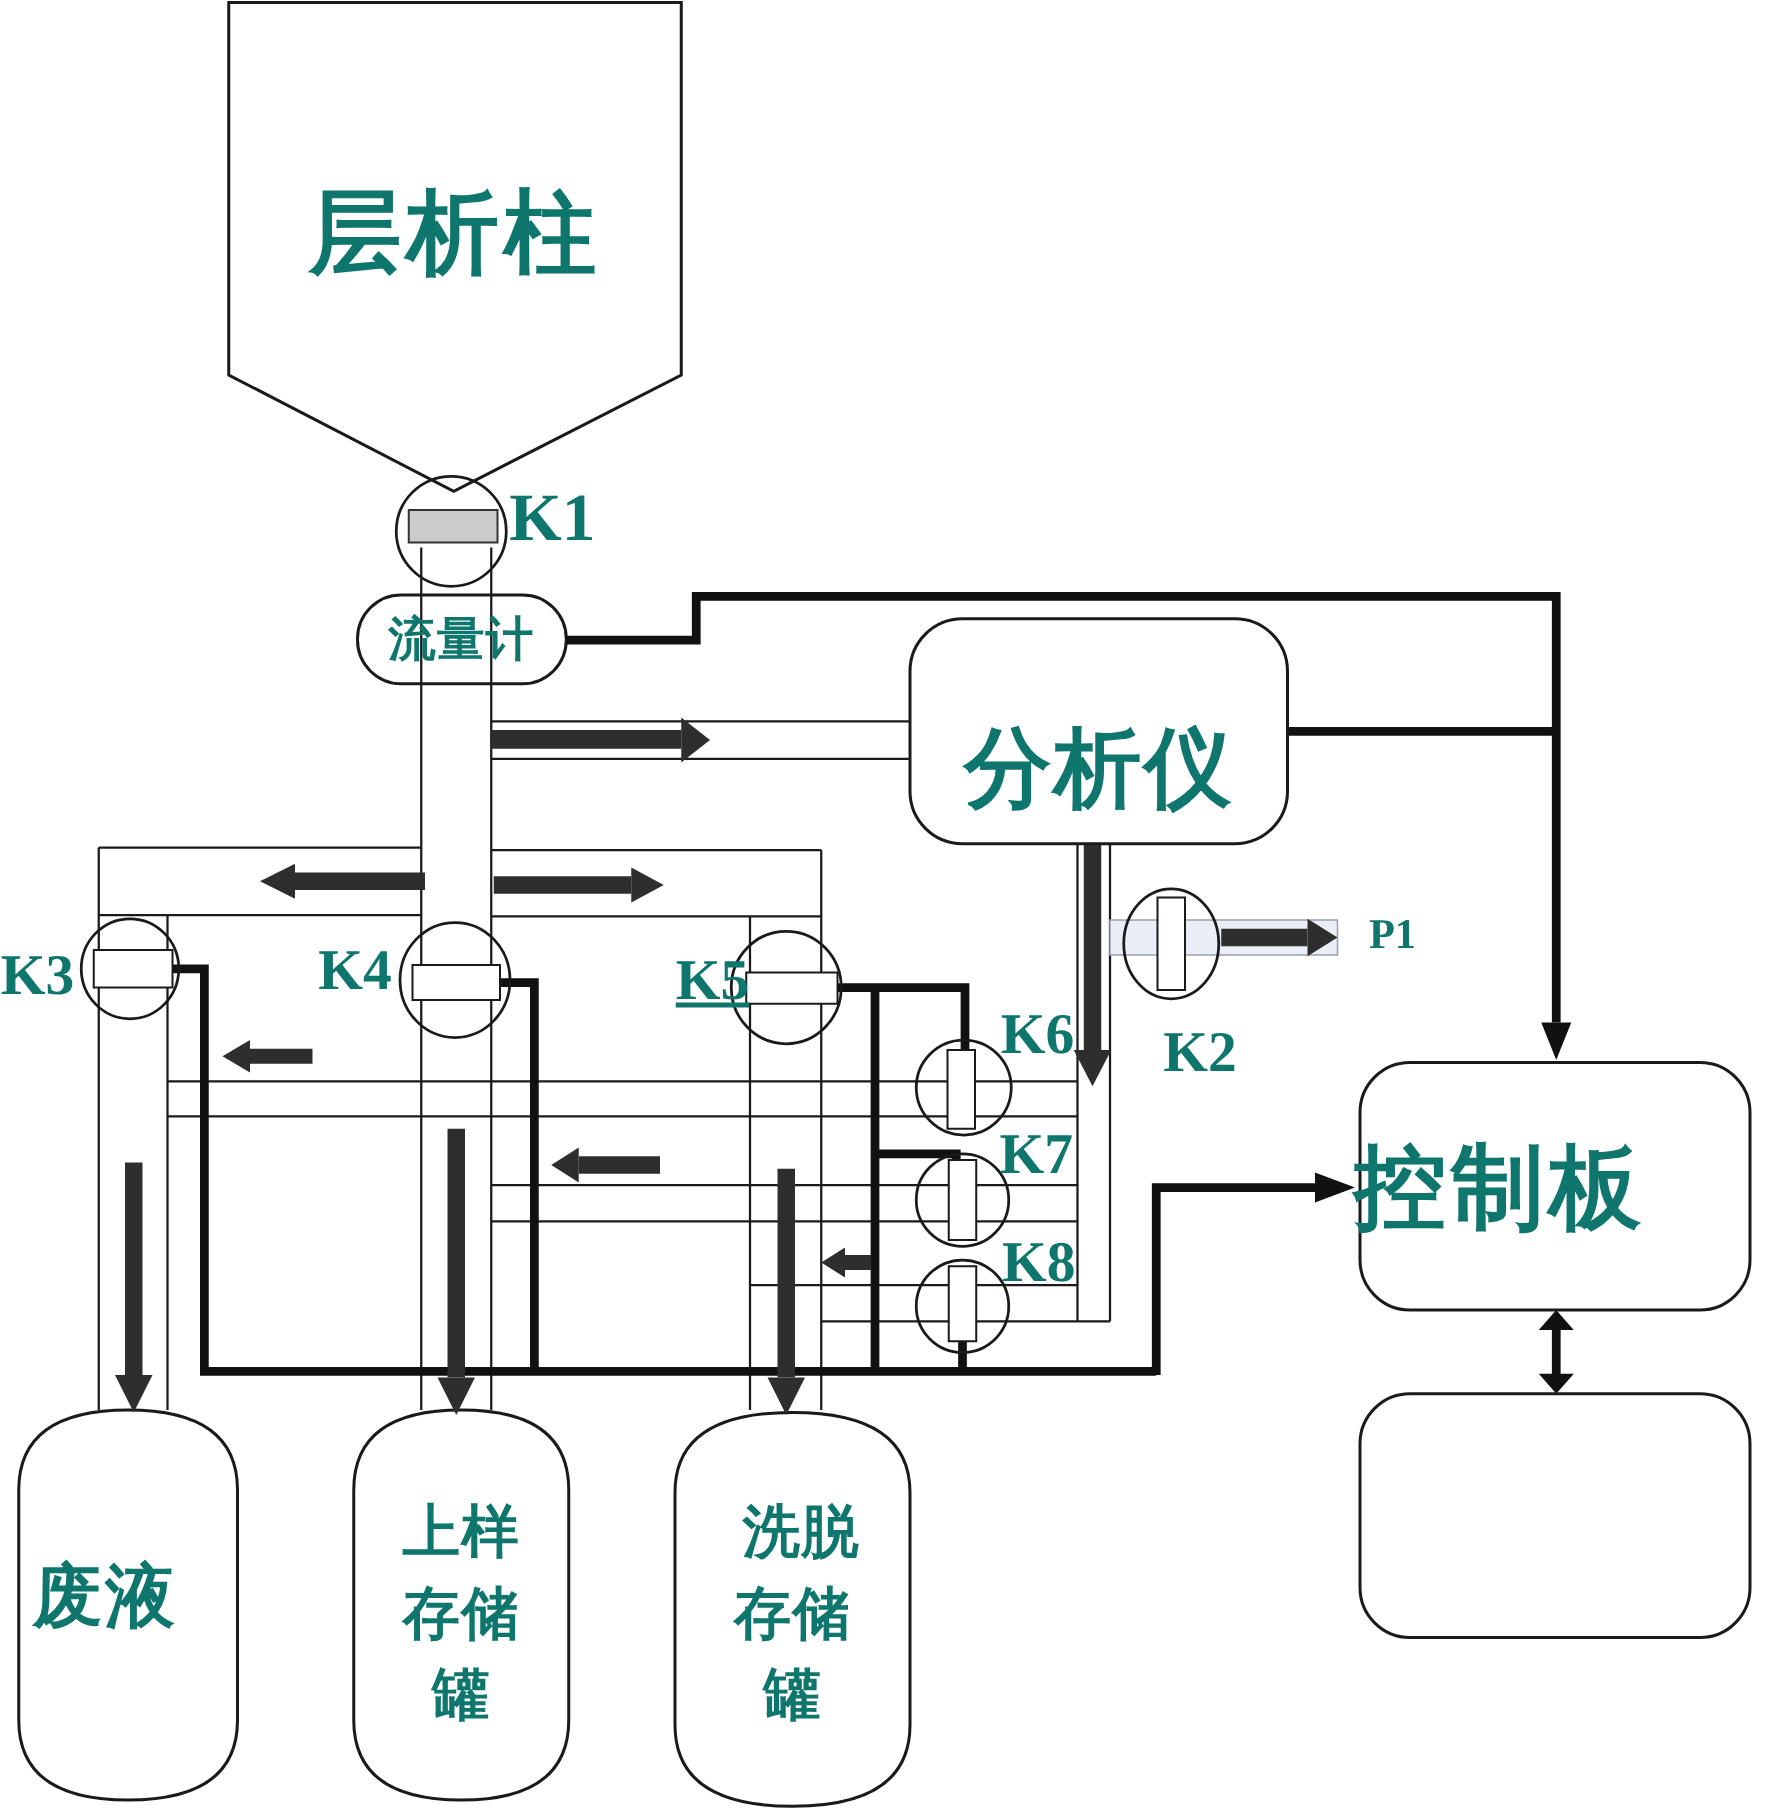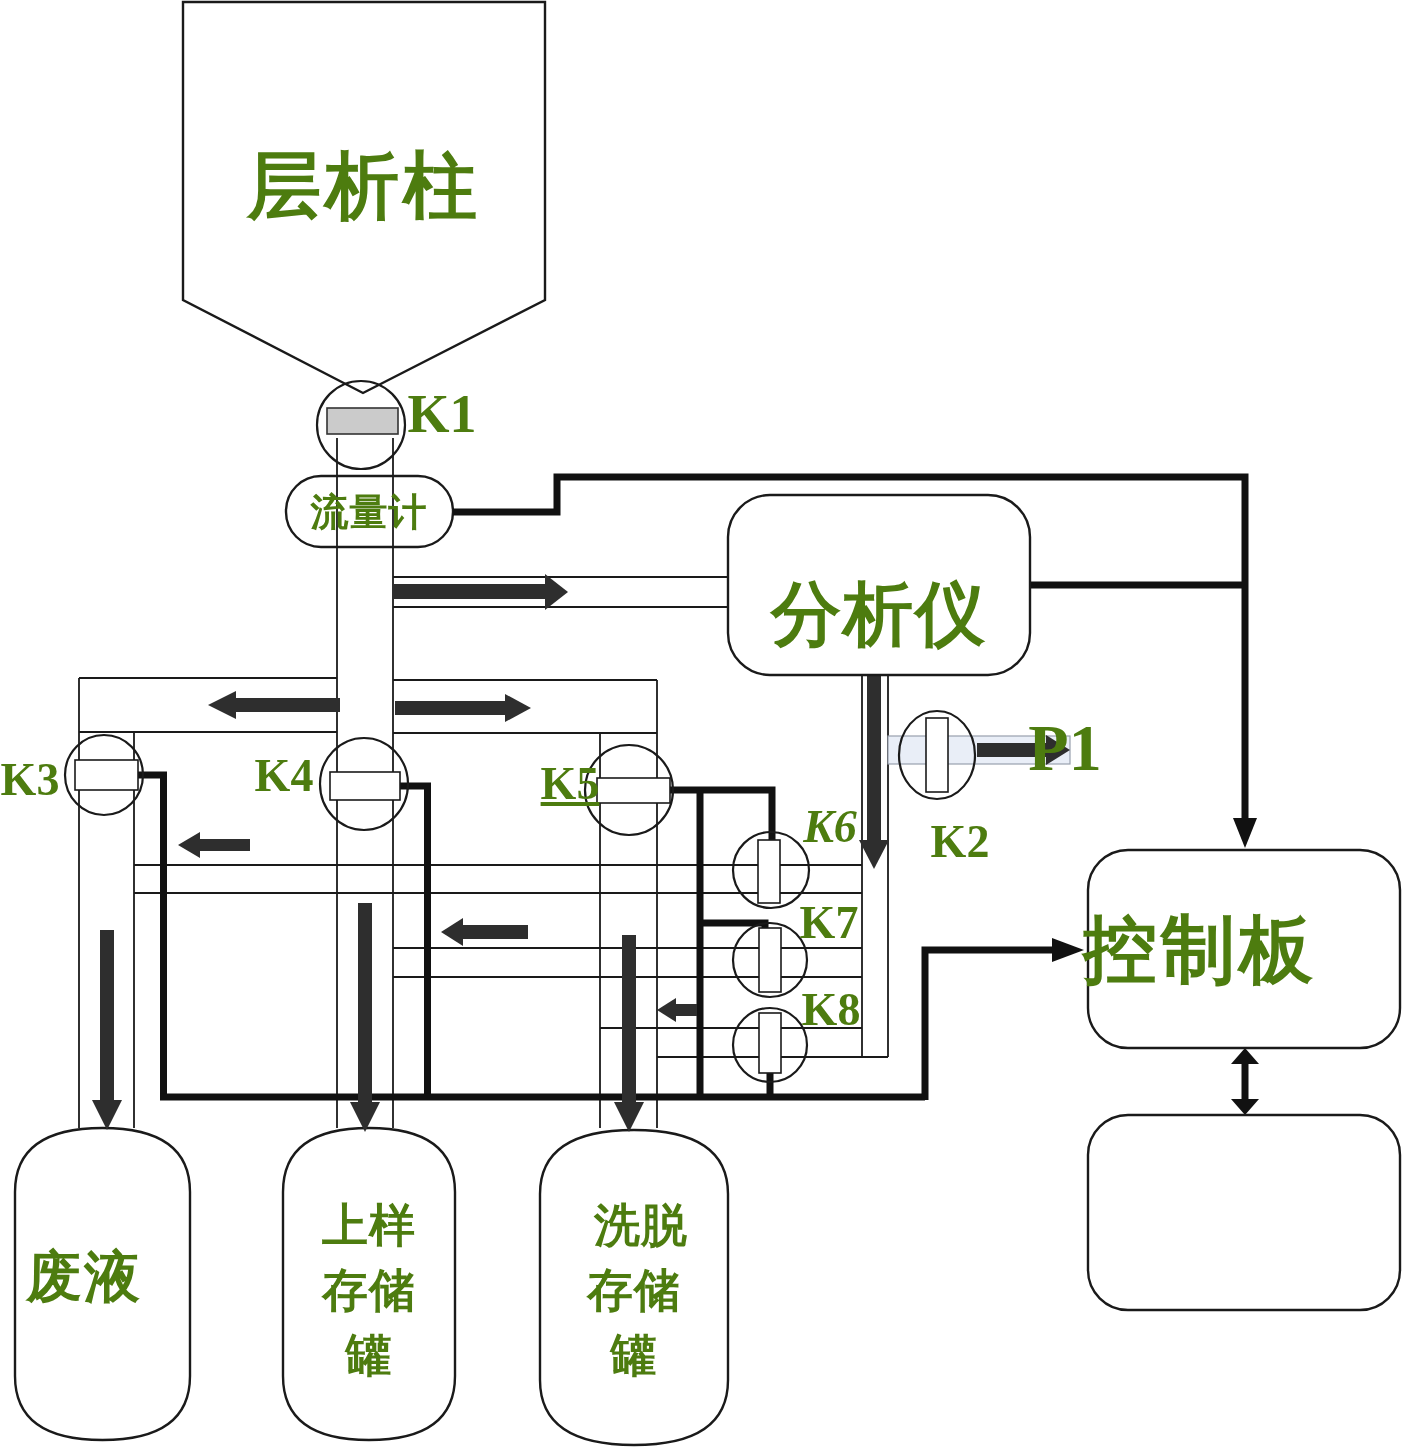--- a/index.html
+++ b/index.html
@@ -3,21 +3,21 @@
 <meta charset="utf-8">
 <style>
   html,body{margin:0;padding:0;background:#fff;}
   #stage{
     position:relative;width:1412px;height:1455px;background:#fff;overflow:hidden;
     font-family:"Liberation Sans","DejaVu Sans",sans-serif;
   }
   #stage svg{position:absolute;left:0;top:0;}
   .lbl{
     position:absolute;transform:translate(-50%,-50%);
-    color:#4d7c0f;font-weight:bold;white-space:nowrap;line-height:1;
+    color:#0f766e;font-weight:bold;white-space:nowrap;line-height:1;
     text-align:center;
   }
   .cjk-xl{font-size:74px;letter-spacing:4px;}
   .cjk-lg{font-size:70px;letter-spacing:2px;margin-top:28px;}
   .cjk-md{font-size:56px;letter-spacing:2px;}
   .cjk-sm{font-size:46px;letter-spacing:1px;}
   .cjk-fm{font-size:38px;letter-spacing:1px;}
   .klbl{
     font-family:"Liberation Serif","DejaVu Serif",serif;
     font-size:46px;font-weight:bold;
@@ -186,27 +186,27 @@
   </svg>
 
   <div class="lbl cjk-xl" style="left:364px;top:186px;">层析柱</div>
 
   <div class="lbl klbl" style="left:442px;top:414px;font-size:54px;">K1</div>
 
   <div class="lbl cjk-fm" style="left:369px;top:512px;">流量计</div>
 
   <div class="lbl cjk-lg" style="left:879px;top:586px;">分析仪</div>
 
-  <div class="lbl klbl" style="left:1065px;top:748px;font-size:66px;">P1</div>
+  <div class="lbl klbl" style="left:1114px;top:748px;font-size:34px;">P1</div>
 
   <div class="lbl klbl" style="left:30px;top:780px;">K3</div>
   <div class="lbl klbl" style="left:284px;top:776px;">K4</div>
   <div class="lbl klbl" style="left:570px;top:784px;text-decoration:underline;">K5</div>
   <div class="lbl klbl" style="left:960px;top:842px;">K2</div>
-  <div class="lbl klbl" style="left:830px;top:827px;font-style:italic;">K6</div>
+  <div class="lbl klbl" style="left:830px;top:827px;">K6</div>
   <div class="lbl klbl" style="left:829px;top:923px;">K7</div>
   <div class="lbl klbl" style="left:831px;top:1010px;">K8</div>
 
   <div class="lbl cjk-xl" style="left:1200px;top:950px;">控制板</div>
 
   <div class="lbl cjk-md" style="left:84px;top:1277px;">废液</div>
 
   <div class="lbl cjk-sm" style="left:369px;top:1225px;">上样</div>
   <div class="lbl cjk-sm" style="left:369px;top:1290px;">存储</div>
   <div class="lbl cjk-sm" style="left:369px;top:1355px;">罐</div>

